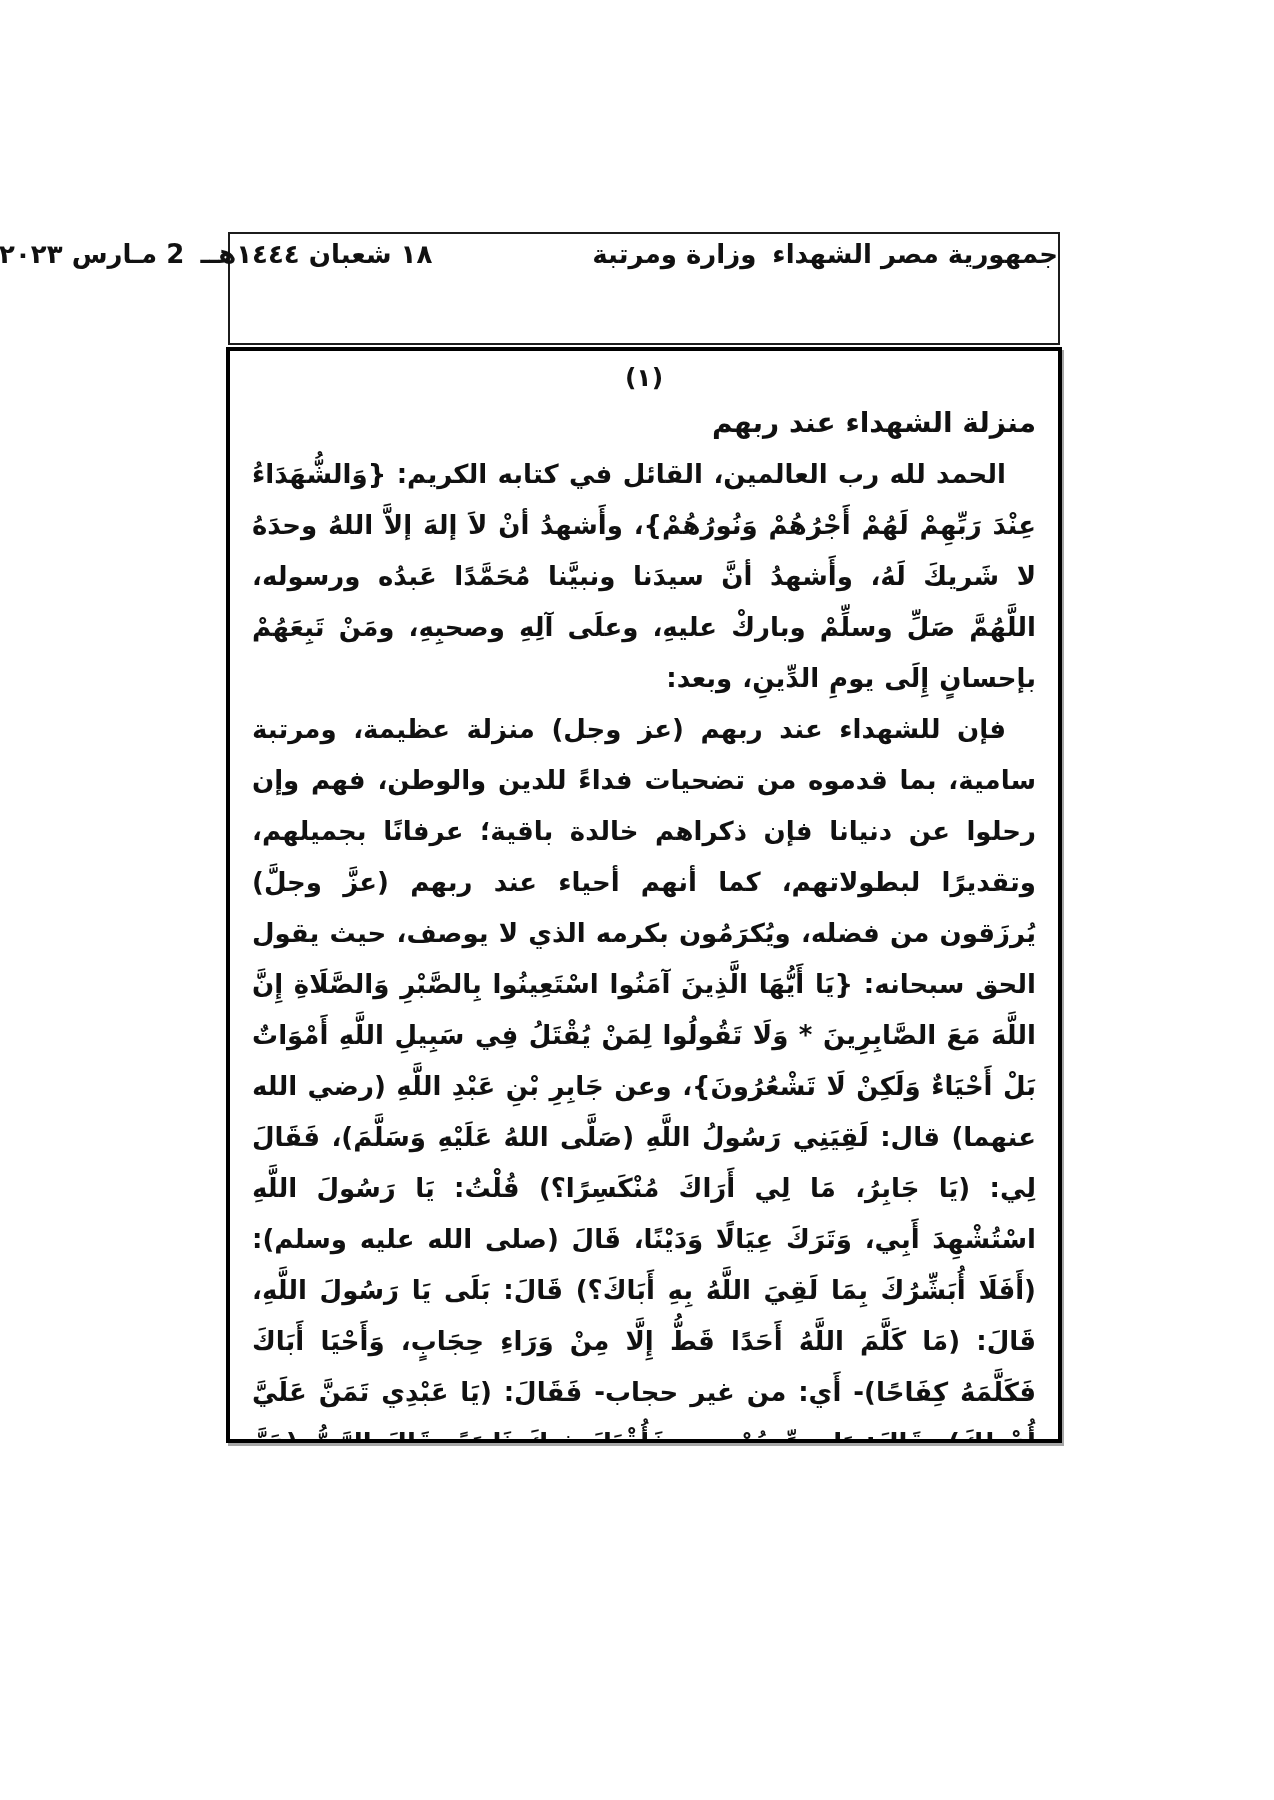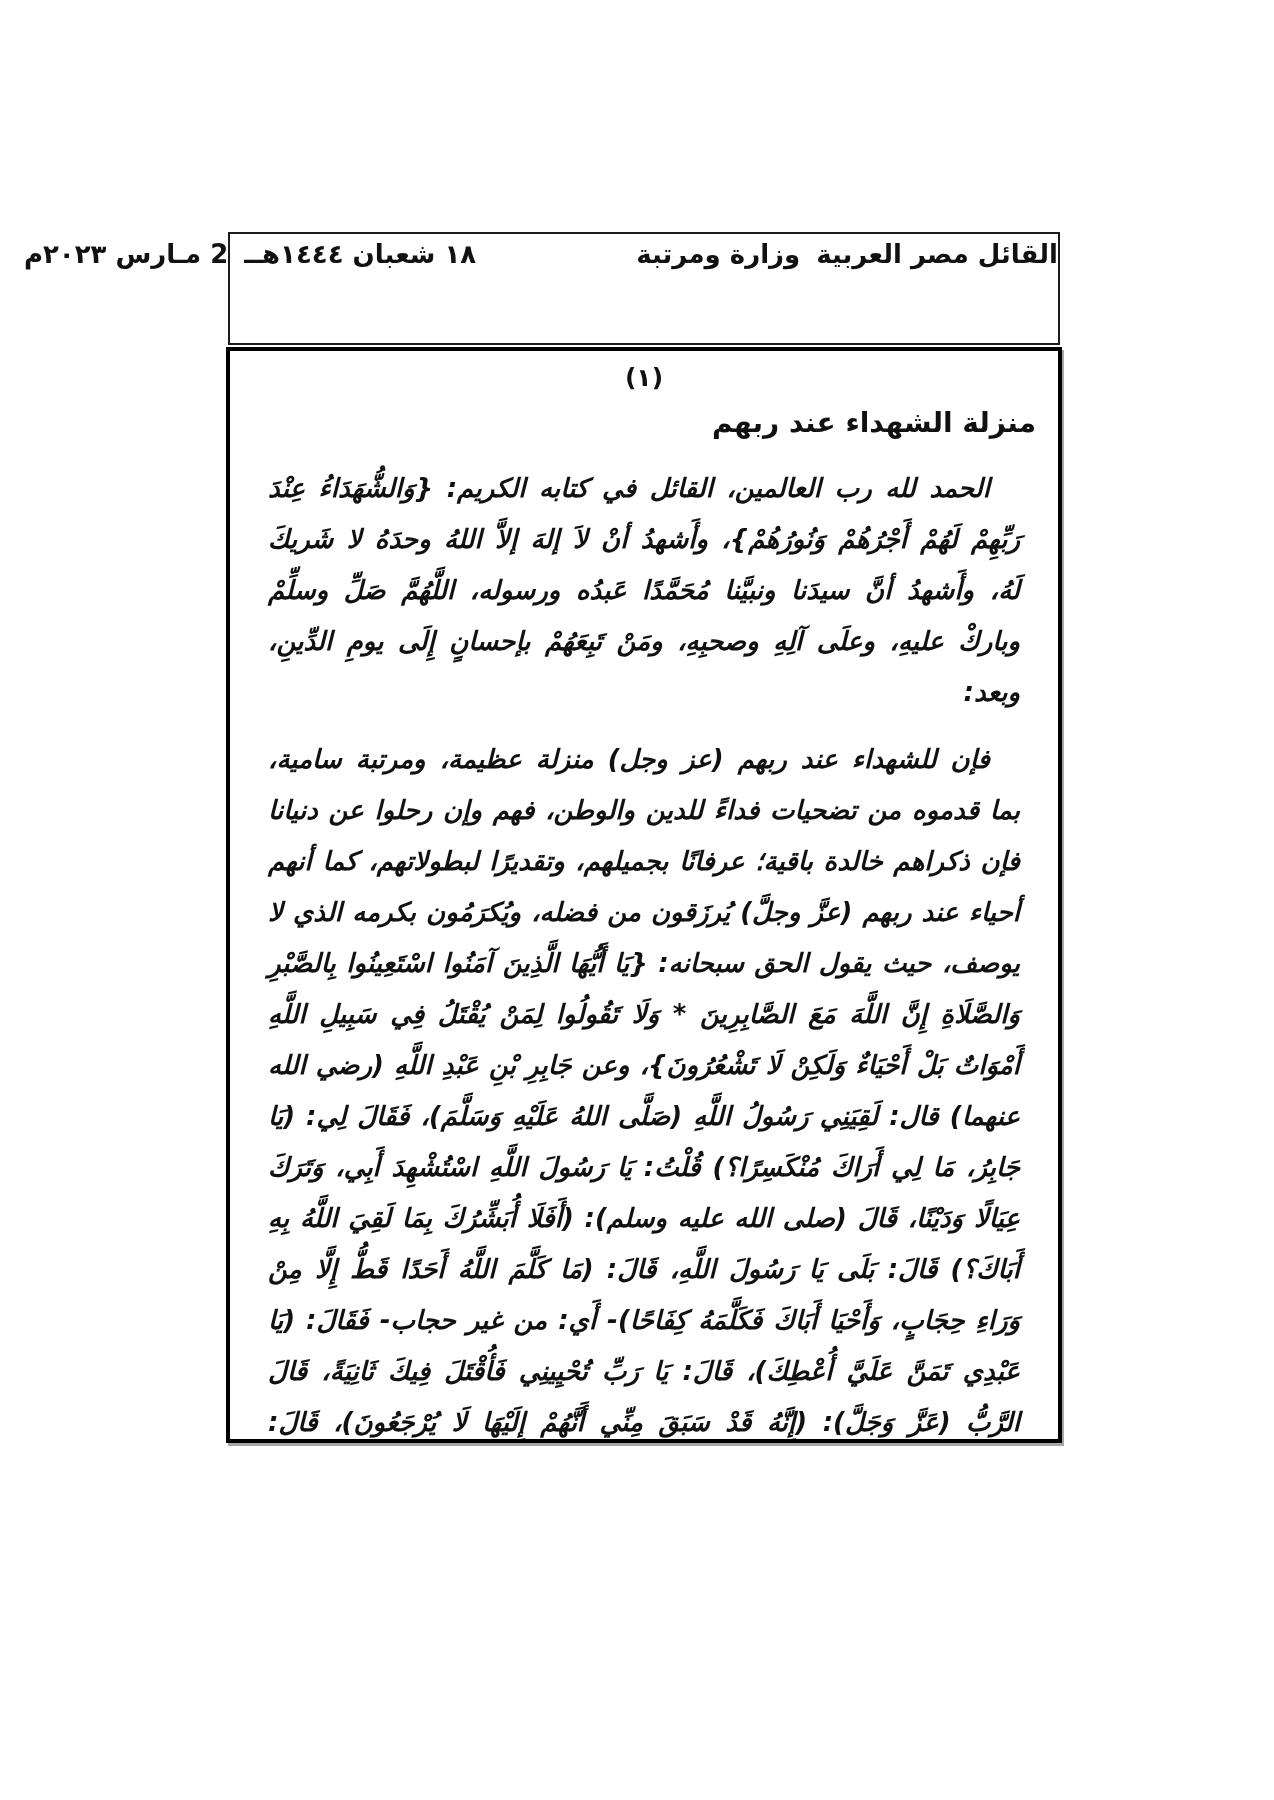--- a/index.html
+++ b/index.html
@@ -75,38 +75,37 @@
     font-size: 25px;
     line-height: 42px;
   }
   .sermon-title {
     font-weight: bold;
     font-size: 28px;
     line-height: 48px;
     margin-bottom: 2px;
   }
   .sermon-paragraph {
-    margin: 16px;
+    margin: 0;
     font-weight: bold;
     font-size: 26px;
     line-height: 51px;
     text-align: justify;
     text-indent: 30px;
     word-spacing: 1px;
-    font-style: italic;
   }
 </style>
 </head>
 <body>
 
 <div class="page">
 
   <div class="header-box">
     <div class="header-cell right">
-      <div class="header-line">القائل مصر العربية</div>
+      <div class="header-line">جمهورية مصر الشهداء</div>
       <div class="header-line">وزارة ومرتبة</div>
     </div>
     <div class="header-cell left">
       <div class="header-line">١٨ شعبان ١٤٤٤هــ</div>
       <div class="header-line">2 مـارس ٢٠٢٣م</div>
     </div>
   </div>
 
   <div class="sermon-box">
     <div class="sermon-number">(١)</div>

